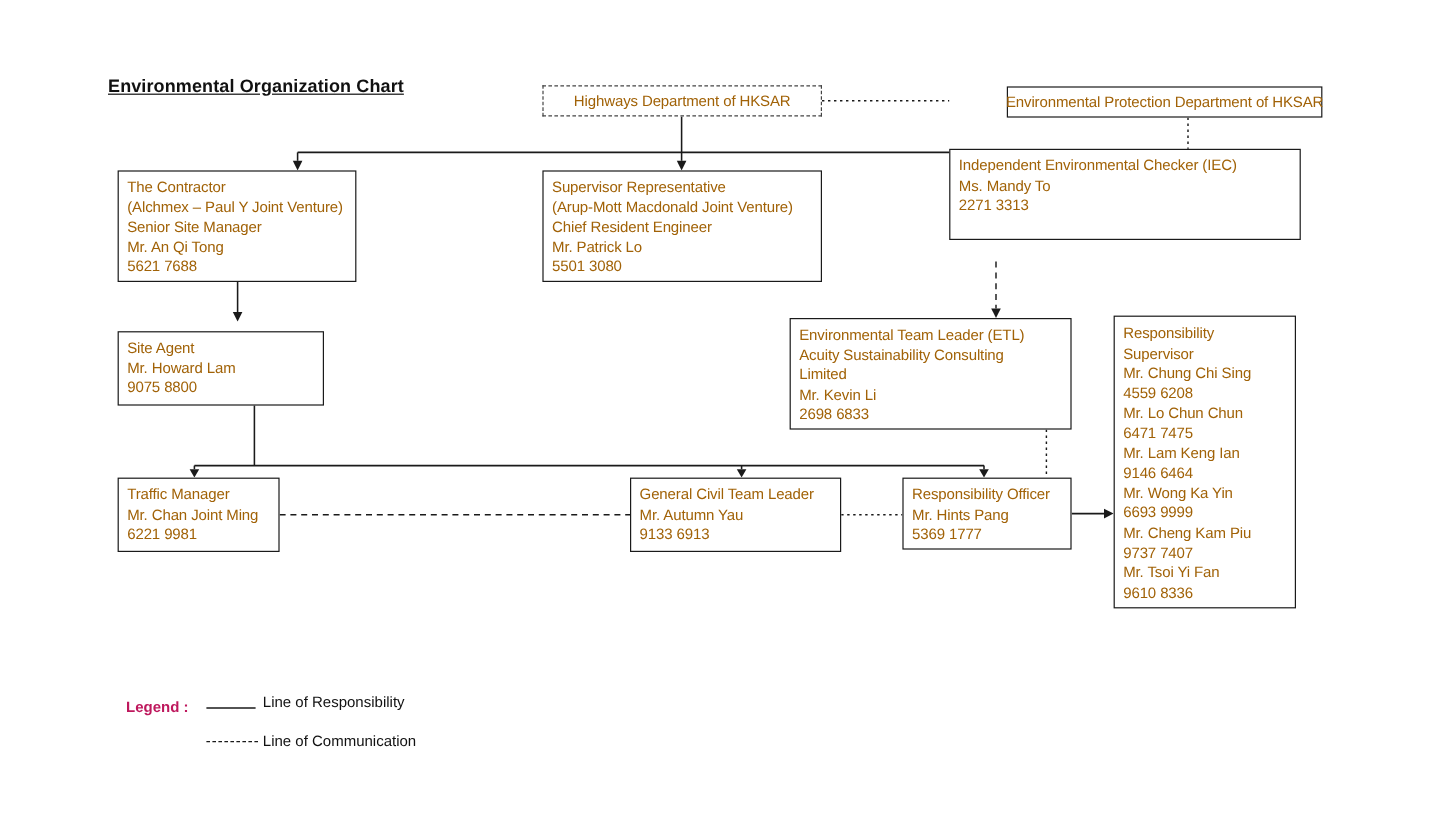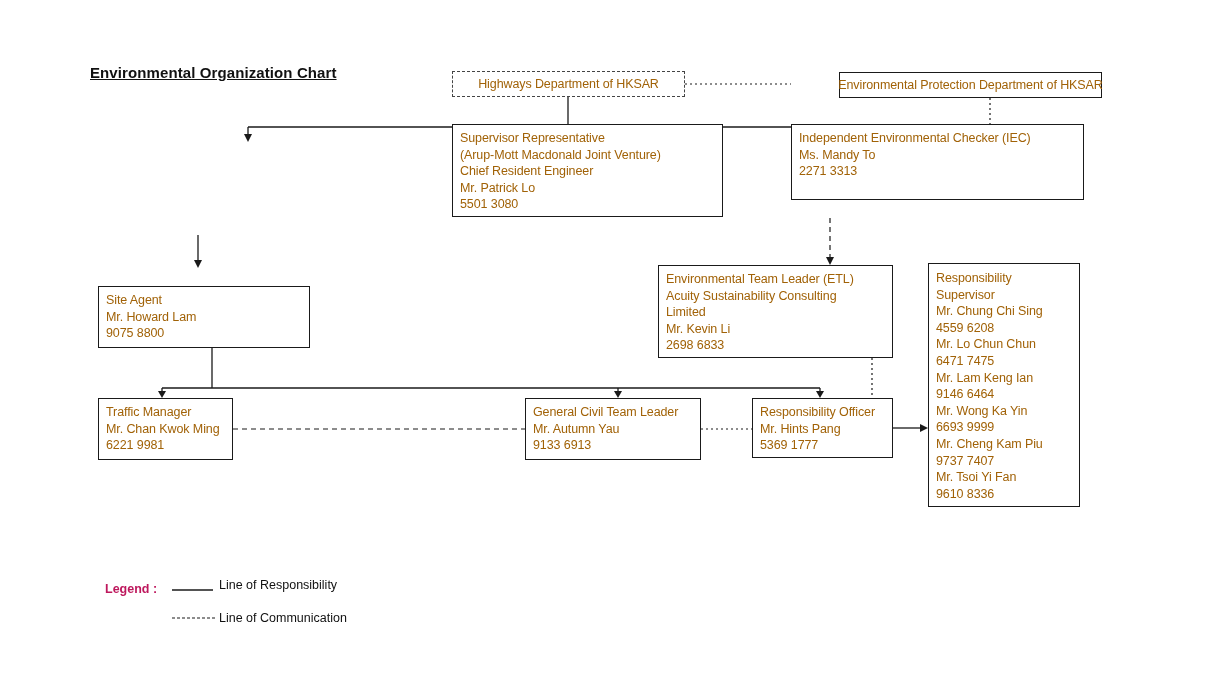--- a/index.html
+++ b/index.html
@@ -67,36 +67,43 @@
   </svg>
 
   <div class="box center dashedborder" style="left:452px; top:71px; width:233px; height:26px;">
     <div class="bl">Highways Department of HKSAR</div>
   </div>
 
   <div class="box center" style="left:791px; top:72px; width:263px; height:26px;margin-left:48px;">
     <div class="bl">Environmental Protection Department of HKSAR</div>
   </div>
 
+  <div class="box" style="left:98px; top:142px; width:199px; height:93px;">
+    <div class="bl">The Contractor</div>
+    <div class="bl">(Alchmex – Paul Y Joint Venture)</div>
+    <div class="bl">Senior Site Manager</div>
+    <div class="bl">Mr. An Qi Tong</div>
+    <div class="bl">5621 7688</div>
+  </div>
 
-  <div class="box" style="left:452px; top:124px; width:271px; height:93px;">
+  <div class="box" style="left:452px; top:142px; width:233px; height:93px;">
     <div class="bl">Supervisor Representative</div>
     <div class="bl">(Arup-Mott Macdonald Joint Venture)</div>
     <div class="bl">Chief Resident Engineer</div>
     <div class="bl">Mr. Patrick Lo</div>
     <div class="bl">5501 3080</div>
   </div>
 
   <div class="box" style="left:791px; top:124px; width:293px; height:76px;">
     <div class="bl">Independent Environmental Checker (IEC)</div>
     <div class="bl">Ms. Mandy To</div>
     <div class="bl">2271 3313</div>
   </div>
 
-  <div class="box" style="left:98px; top:286px; width:212px; height:62px;">
+  <div class="box" style="left:98px; top:276px; width:172px; height:62px;">
     <div class="bl">Site Agent</div>
     <div class="bl">Mr. Howard Lam</div>
     <div class="bl">9075 8800</div>
   </div>
 
   <div class="box" style="left:658px; top:265px; width:235px; height:93px;">
     <div class="bl">Environmental Team Leader (ETL)</div>
     <div class="bl">Acuity Sustainability Consulting</div>
     <div class="bl">Limited</div>
     <div class="bl">Mr. Kevin Li</div>
@@ -115,21 +122,21 @@
     <div class="bl">Mr. Wong Ka Yin</div>
     <div class="bl">6693 9999</div>
     <div class="bl">Mr. Cheng Kam Piu</div>
     <div class="bl">9737 7407</div>
     <div class="bl">Mr. Tsoi Yi Fan</div>
     <div class="bl">9610 8336</div>
   </div>
 
   <div class="box" style="left:98px; top:398px; width:135px; height:62px;">
     <div class="bl">Traffic Manager</div>
-    <div class="bl">Mr. Chan Kwok Ming</div>
+    <div class="bl">Mr. Chan Joint Ming</div>
     <div class="bl">6221 9981</div>
   </div>
 
   <div class="box" style="left:525px; top:398px; width:176px; height:62px;">
     <div class="bl">General Civil Team Leader</div>
     <div class="bl">Mr. Autumn Yau</div>
     <div class="bl">9133 6913</div>
   </div>
 
   <div class="box" style="left:752px; top:398px; width:141px; height:60px;">

